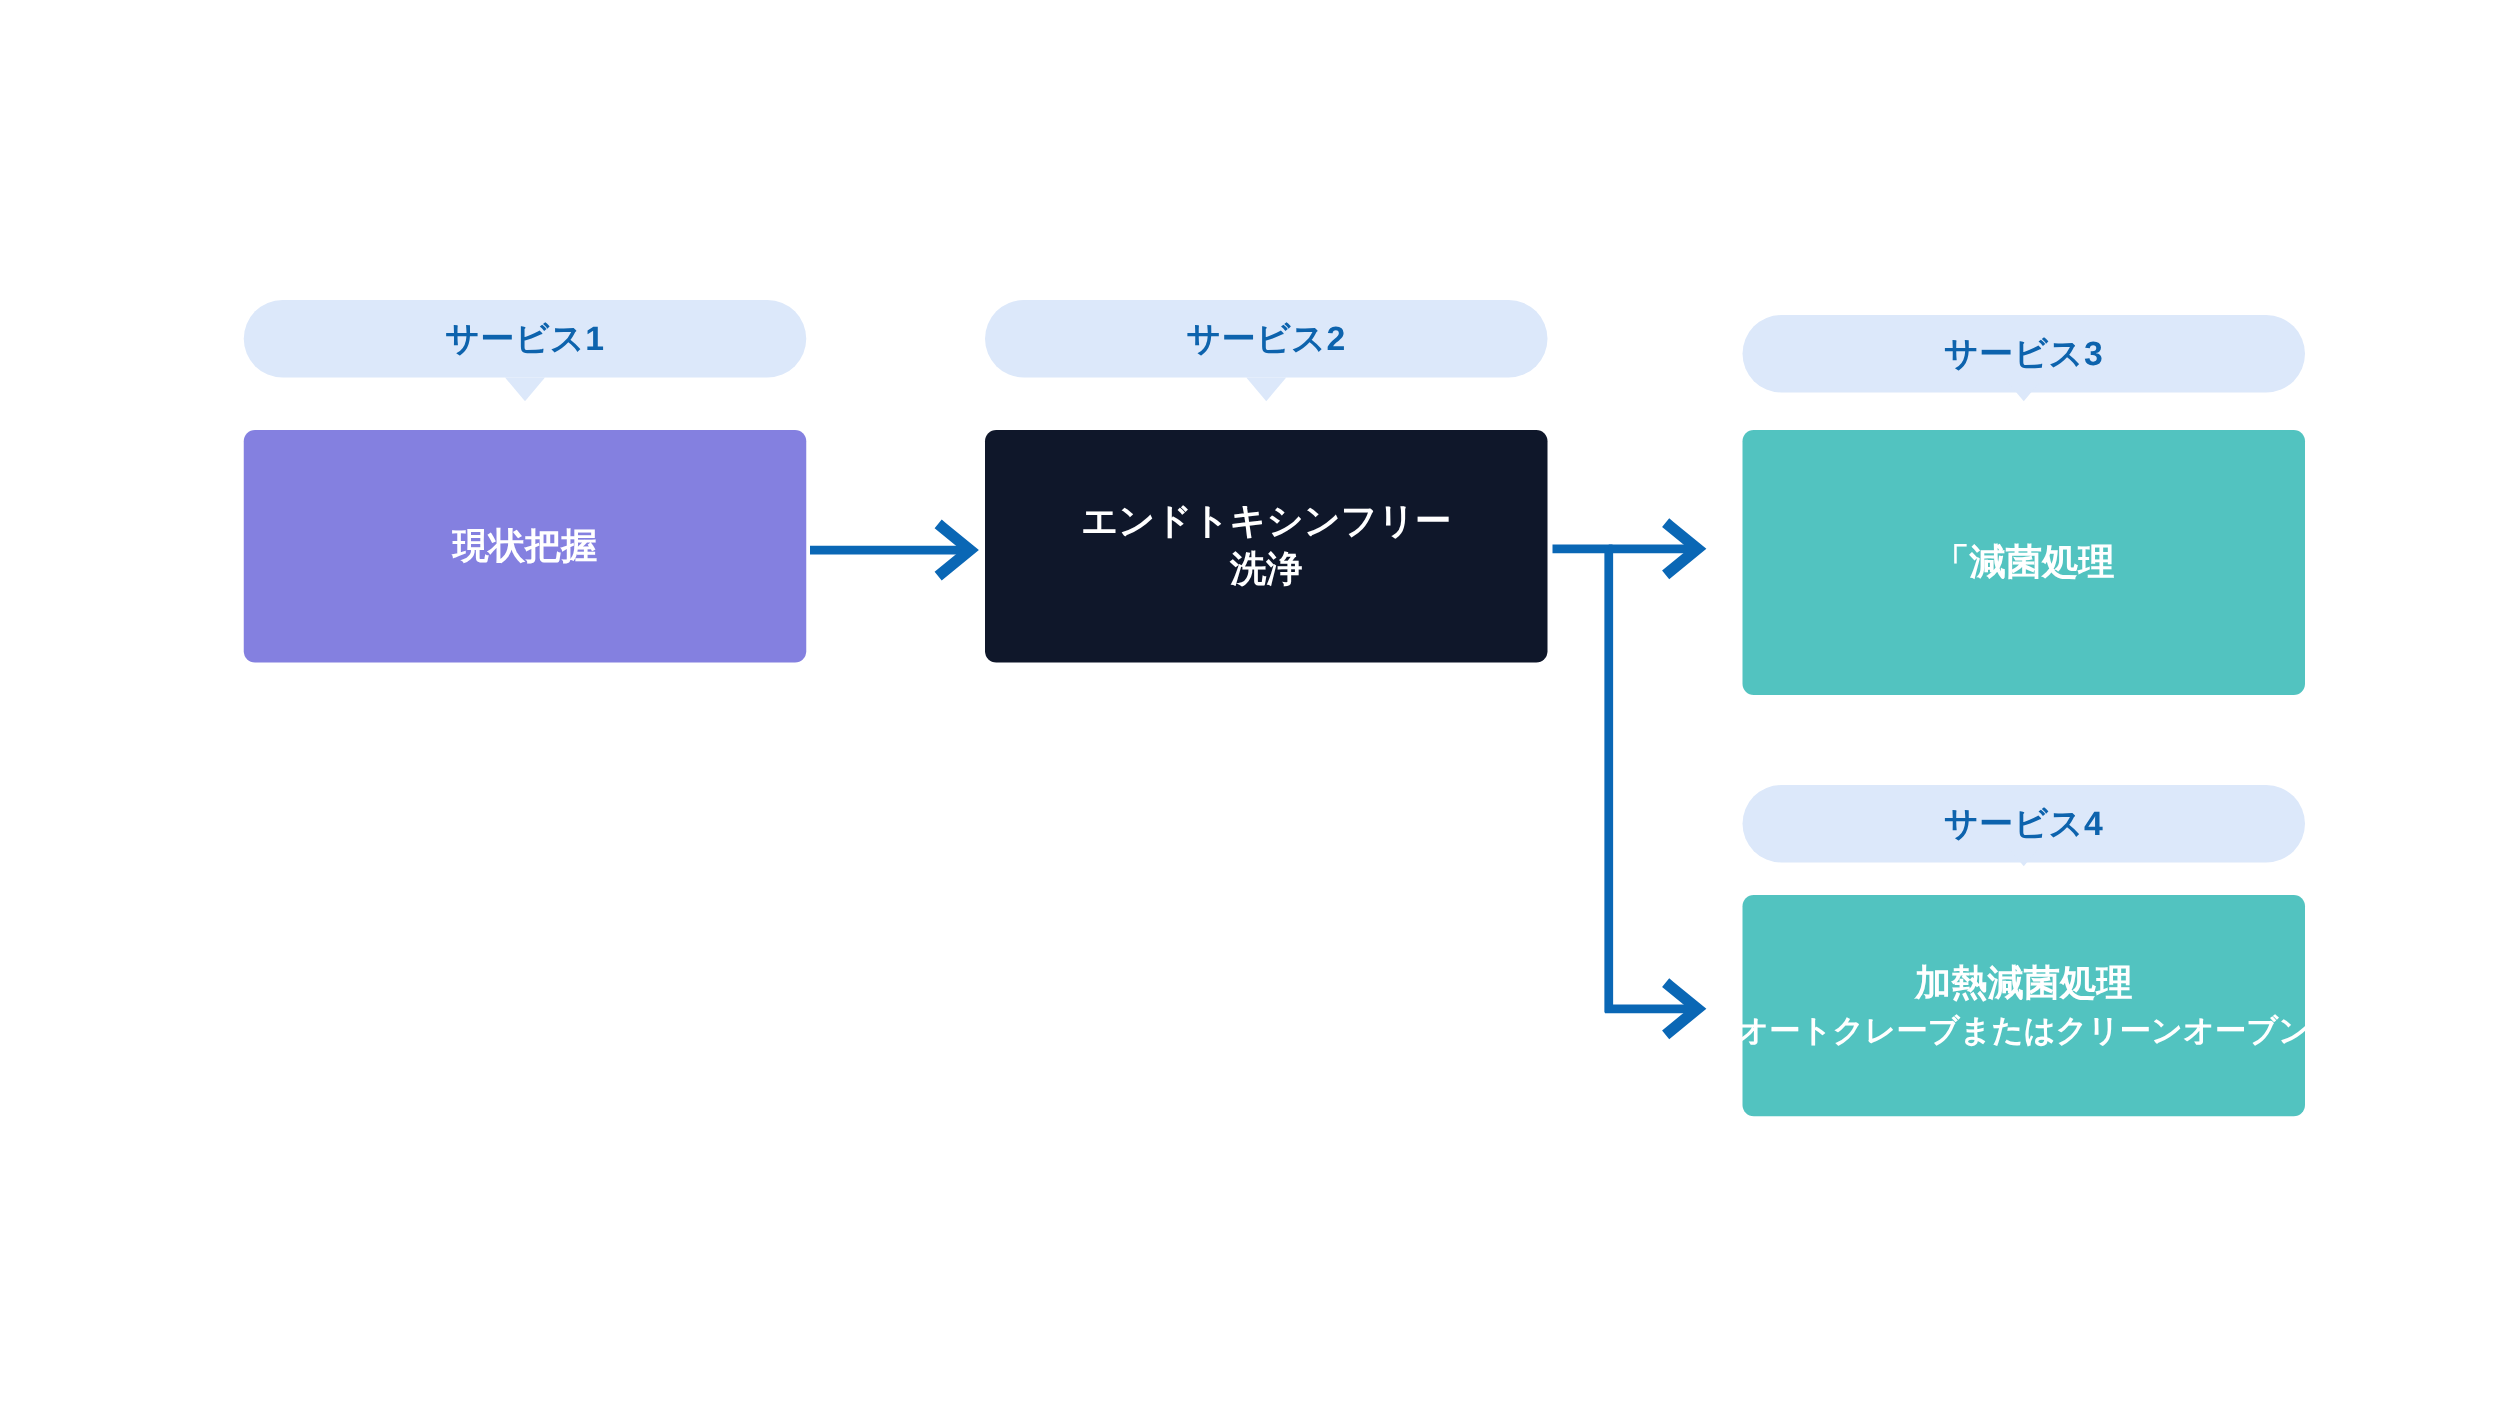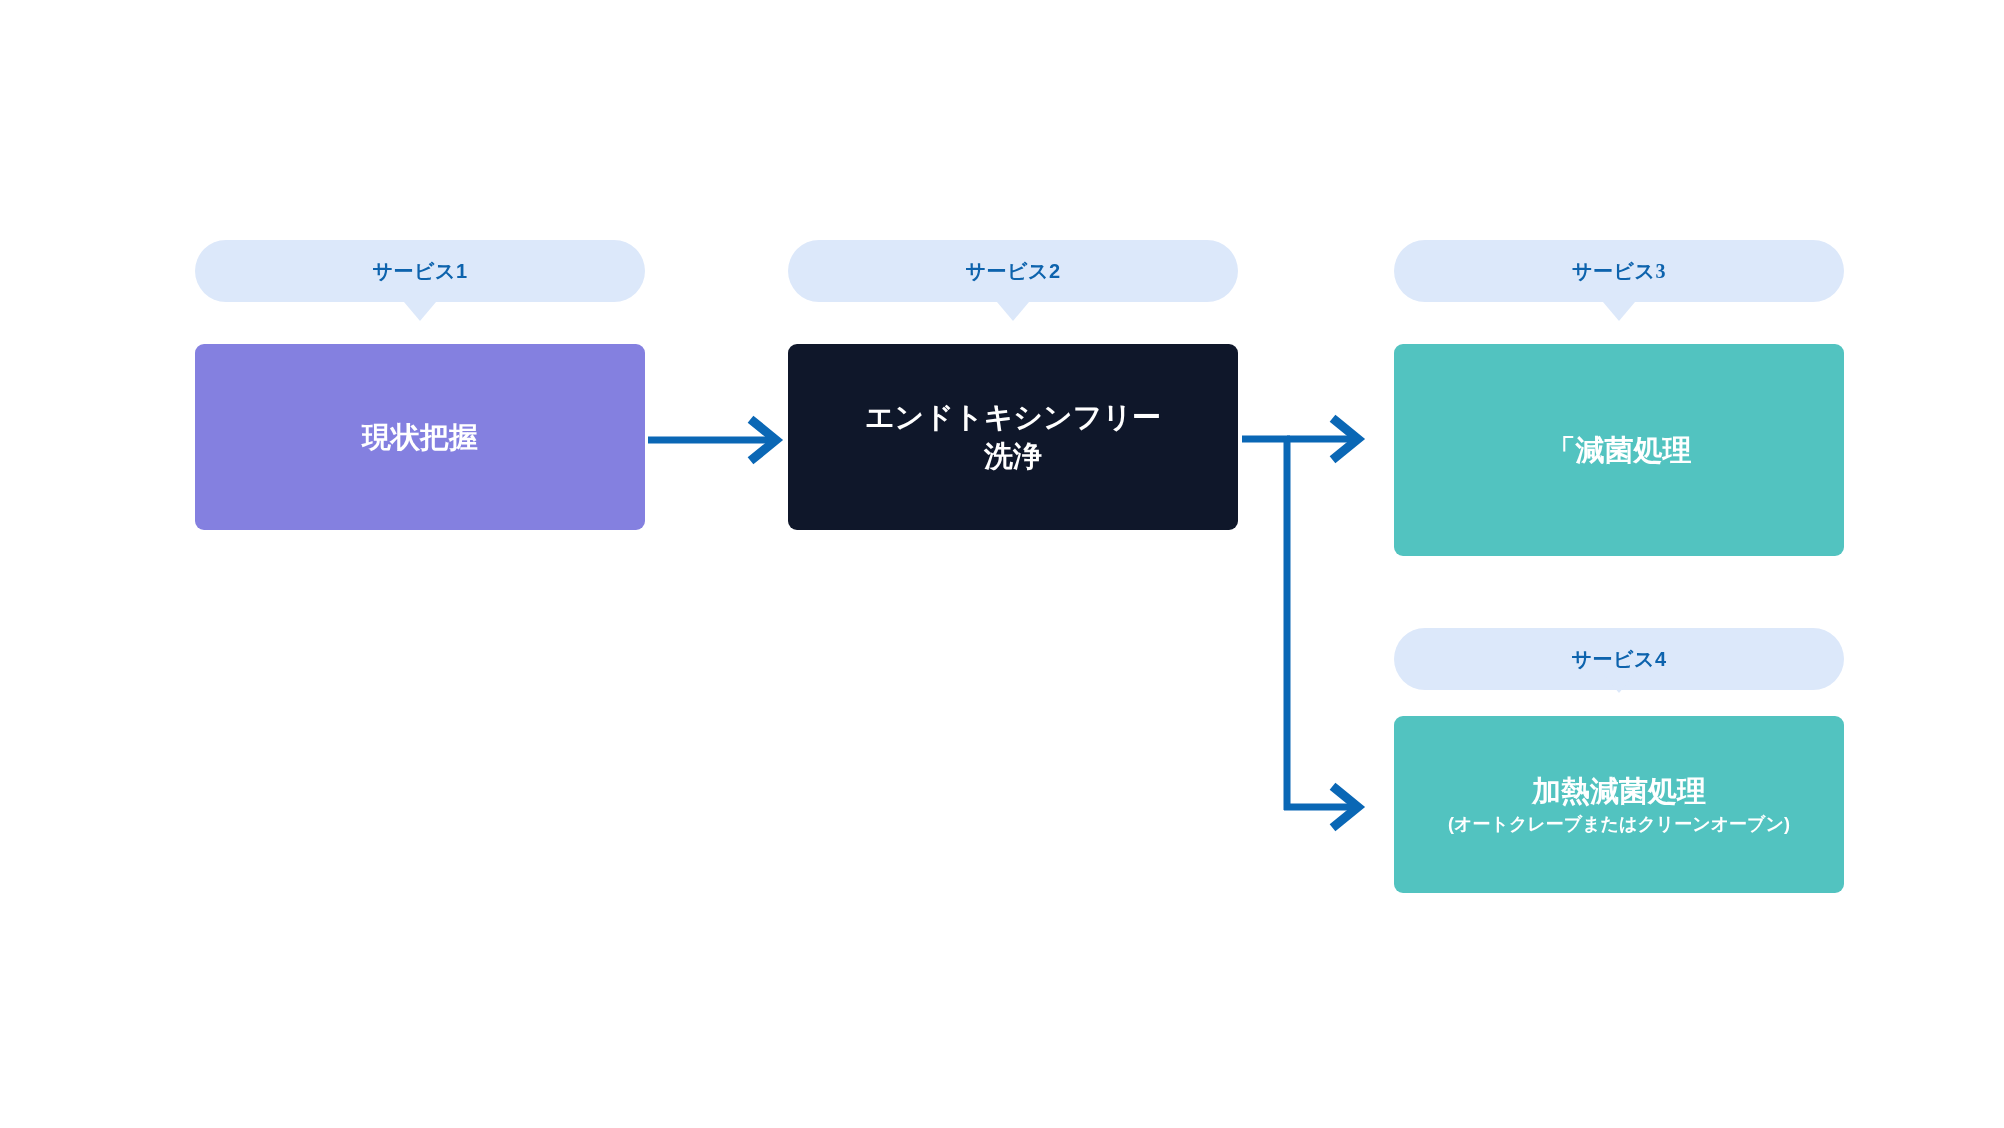--- a/index.html
+++ b/index.html
@@ -41,21 +41,21 @@
     top: 0;
     height: 62px;
     border-radius: 31px;
     background: #dce8fa;
     display: flex;
     align-items: center;
     justify-content: center;
     box-sizing: border-box;
   }
   .pill-label {
-    font-size: 20px;
+    font-size: 27px;
     font-weight: bold;
     color: #0d63ad;
     letter-spacing: 0.5px;
     line-height: 1;
     white-space: nowrap;
   }
   
   .pill-tail {
     position: absolute;
     width: 0;
@@ -78,21 +78,21 @@
   }
   .box-title {
     font-size: 29px;
     font-weight: bold;
     color: #ffffff;
     text-align: center;
     line-height: 1.34;
     white-space: pre-line;
   }
   .box-subtitle {
-    font-size: 18px;
+    font-size: 25px;
     font-weight: bold;
     color: #ffffff;
     text-align: center;
     line-height: 1.3;
     margin-top: 2px;
     white-space: nowrap;
   }
 </style>
 </head>
 <body>
@@ -135,21 +135,21 @@
       <span class="pill-label">サービス2</span>
     </div>
     <div class="pill-tail" style="left:209px; top:62px;"></div>
     <div class="box" style="left:0px; top:104px; width:450px; height:186px; background:#0f172a;">
       <div class="box-title">エンドトキシンフリー
 洗浄</div>
     </div>
   </div>
 
   <div class="node" style="left:1394px; top:240px; width:450px;">
-    <div class="pill" style="left:0px; top:0px; width:450px;font-family:Liberation Serif, serif;">
+    <div class="pill" style="left:0px; top:12px; width:450px;">
       <span class="pill-label">サービス3</span>
     </div>
     <div class="pill-tail" style="left:209px; top:62px;"></div>
     <div class="box" style="left:0px; top:104px; width:450px; height:212px; background:#52c3c0;">
       <div class="box-title">「減菌処理</div>
     </div>
   </div>
 
   <div class="node" style="left:1394px; top:612px; width:450px;">
     <div class="pill" style="left:0px; top:16px; width:450px;">

